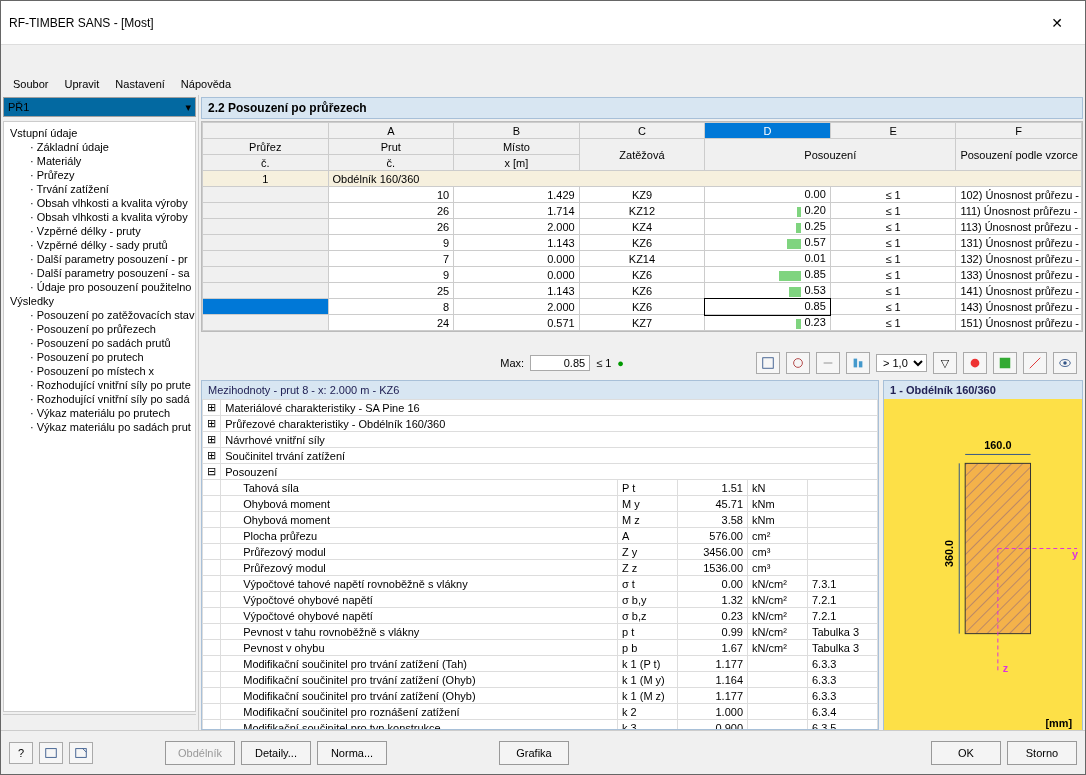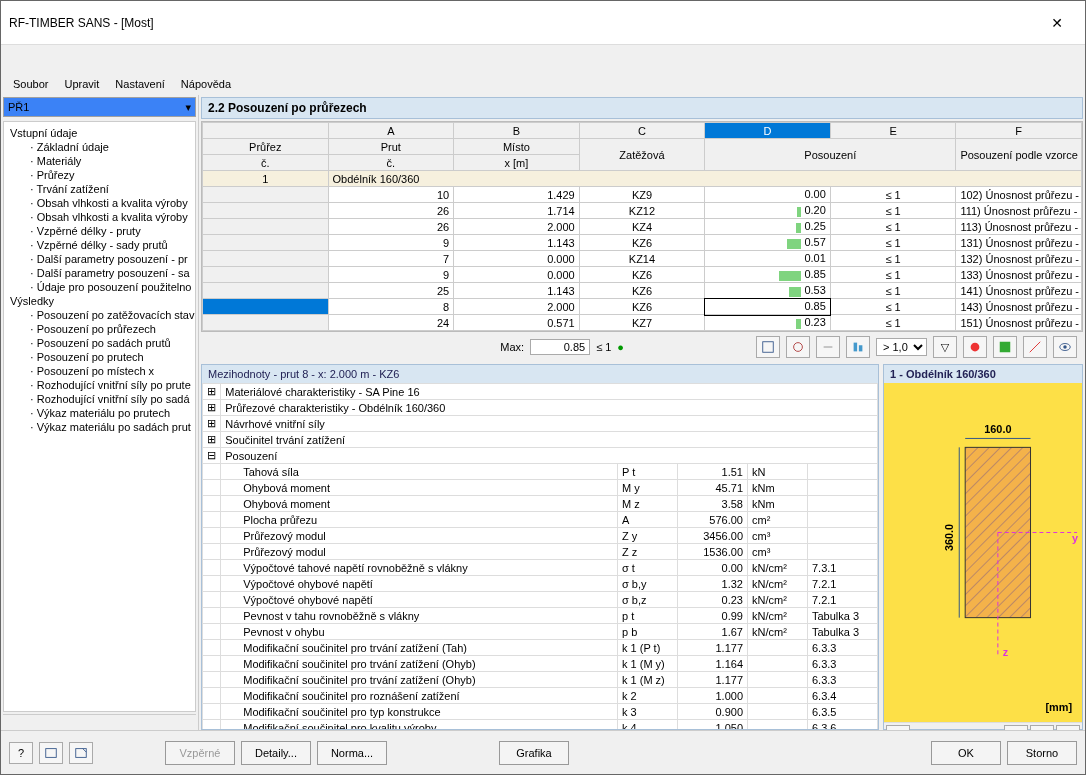--- a/index.html
+++ b/index.html
@@ -5,39 +5,39 @@
 * { box-sizing: border-box; margin: 0; padding: 0; font-family: "Segoe UI", Tahoma, sans-serif; font-size: 11px; }
 body { background: #fff; }
 .window { width: 1086px; height: 775px; border: 1px solid #666; display: flex; flex-direction: column; background: #f0f0f0; }
 .titlebar { height: 44px; background: #fff; display: flex; align-items: center; padding: 0 8px; border-bottom: 1px solid #ddd; }
 .titlebar .title { flex: 1; font-size: 12px; }
 .titlebar .close { width: 40px; text-align: center; cursor: pointer; font-size: 14px; }
 .menubar { height: 22px; display: flex; align-items: center; padding: 0 6px; gap: 4px; background: #f0f0f0; margin-top: 28px; }
 .menubar span { padding: 2px 6px; cursor: pointer; }
 .body { flex: 1; display: flex; overflow: hidden; }
 .nav { width: 198px; border-right: 1px solid #ccc; display: flex; flex-direction: column; }
-.nav-select { margin: 2px; height: 20px; border: 1px solid #a0a0a0; background: #3b82f6; padding: 0 4px; display: flex; align-items: center; justify-content: space-between; }
+.nav-select { margin: 2px; height: 20px; border: 1px solid #a0a0a0; background: #0369a1; padding: 0 4px; display: flex; align-items: center; justify-content: space-between; }
 .tree { flex: 1; background: #fff; margin: 2px; border: 1px solid #ccc; overflow-y: auto; padding: 4px 2px; }
 .tree .node { padding: 1px 2px 1px 14px; white-space: nowrap; position: relative; cursor: pointer; }
 .tree .root { padding-left: 4px; font-weight: normal; }
 .tree .child { padding-left: 24px; }
 .content { flex: 1; display: flex; flex-direction: column; overflow: hidden; padding: 0 2px; }
 .section-title { background: #d8e6f2; border: 1px solid #a8c0d8; padding: 3px 6px; font-weight: bold; font-size: 12px; margin: 2px 0; }
 .grid-wrap { border: 1px solid #bbb; background: #fff; }
 .grid { border-collapse: collapse; width: 100%; table-layout: fixed; }
 .grid th, .grid td { border: 1px solid #ccc; padding: 1px 4px; height: 16px; overflow: hidden; white-space: nowrap; }
 .grid th { background: #f0f0f0; font-weight: normal; text-align: center; }
 .grid th.colsel { background: #0078d7; color: #fff; }
 .grid .rowhead { background: #f0f0f0; text-align: center; width: 28px; }
 .grid .rowhead.sel { background: #0078d7; }
 .grid td.r { text-align: right; }
 .grid td.c { text-align: center; }
 .grid .grouprow td { background: #f6f0de; font-weight: normal; }
 .grid .bar { display: inline-block; height: 10px; background: #7fd47f; vertical-align: middle; }
-.maxrow { display: flex; align-items: center; gap: 6px; padding: 4px 6px; }
+.maxrow { display: flex; align-items: center; gap: 6px; padding: 4px 6px; margin-top: 16px; }
 .maxrow .spacer { flex: 1; }
 .maxrow .valbox { border: 1px solid #aaa; background: #fff; width: 60px; text-align: right; padding: 1px 4px; }
 .maxrow .ok { color: #090; font-weight: bold; }
 .iconbtn { width: 24px; height: 22px; border: 1px solid #aaa; background: #f6f6f6; display: inline-flex; align-items: center; justify-content: center; cursor: pointer; }
 .iconbtn svg { width: 14px; height: 14px; }
 .lower { flex: 1; display: flex; gap: 4px; overflow: hidden; margin-top: 2px; }
 .details { flex: 1; display: flex; flex-direction: column; border: 1px solid #a8c0d8; }
 .details-title { background: #d8e6f2; padding: 3px 6px; font-size: 11px; color: #225; }
 .details-body { flex: 1; overflow: auto; background: #fff; }
 .dgrid { border-collapse: collapse; width: 100%; }
@@ -497,21 +497,21 @@
           <rect x="2" y="3" width="12" height="10" fill="none" stroke="#358"></rect>
         </svg>
       </span>
     <span class="iconbtn">
         <svg viewBox="0 0 16 16">
           <rect x="2" y="3" width="12" height="10" fill="none" stroke="#358"></rect>
           <path d="M10 3l4 4" stroke="#358"></path>
         </svg>
       </span>
     <span style="width:60px"></span>
-    <button class="btn" disabled="">Vzpěrné</button>
+    <button class="btn" disabled="">Obdélník</button>
     <button class="btn">Detaily...</button>
     <button class="btn">Norma...</button>
     <span style="width:100px"></span>
     <button class="btn">Grafika</button>
     <span style="flex:1"></span>
     <button class="btn">OK</button>
     <button class="btn">Storno</button>
   </div>
 
 </div>

